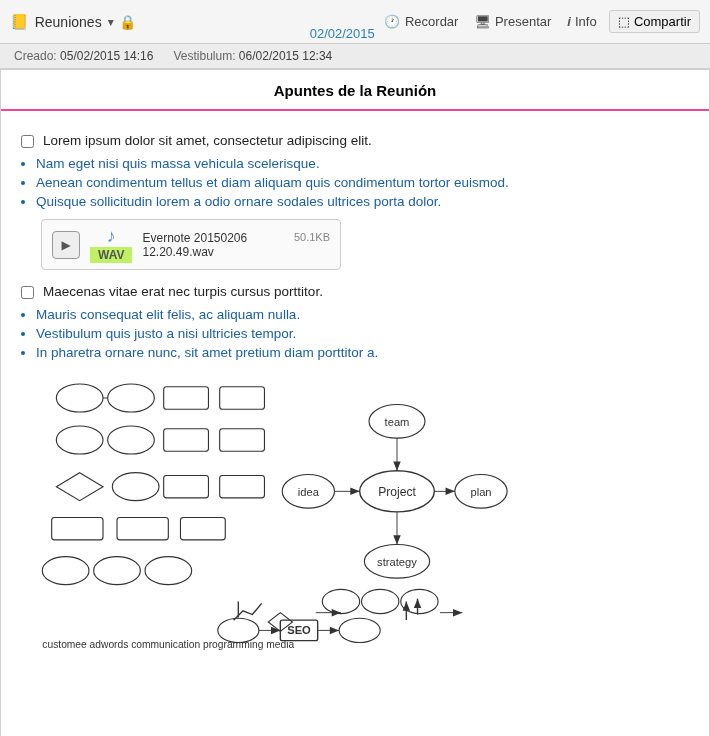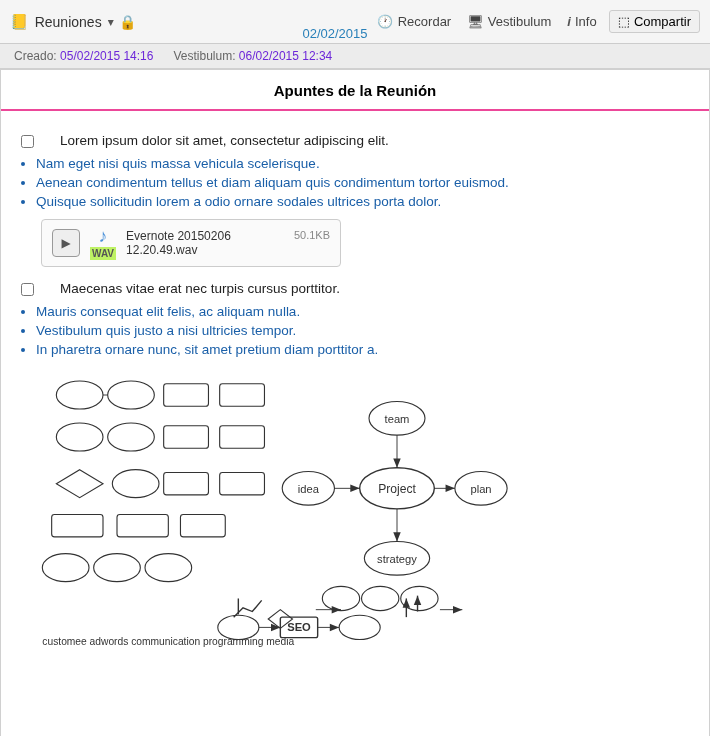--- a/index.html
+++ b/index.html
@@ -82,21 +82,21 @@
     .sub-header {
       background: #ececec;
       border-bottom: 1px solid #d0d0d0;
       padding: 5px 14px;
       font-size: 12px;
       color: #666;
       display: flex;
       gap: 20px;
     }
     .sub-header span.label { color: #666; }
-    .sub-header span.value { color: #6d28d9; font-weight: 500; }
+    .sub-header span.value { color: #404040; font-weight: 500; }
 
     
     .note-content {
       background: #fff;
       margin: 0;
       padding: 0;
       border: 1px solid #d0d0d0;
       min-height: 670px;
     }
 
@@ -109,21 +109,21 @@
       background: #fff;
     }
 
     .note-body {
       padding: 12px 20px;
     }
 
     .checkbox-item {
       display: flex;
       align-items: flex-start;
-      gap: 26px;
+      gap: 9px;
       margin-bottom: 8px;
       margin-top: 10px;
     }
     .checkbox-item input[type=checkbox] {
       margin-top: 2px;
       flex-shrink: 0;
     }
     .checkbox-text {
       font-size: 13.5px;
       color: #222;
@@ -165,25 +165,25 @@
       color: #555;
       flex-shrink: 0;
     }
     .wav-icon {
       display: flex;
       flex-direction: column;
       align-items: center;
       flex-shrink: 0;
     }
     .wav-label {
-      font-size: 10px;
+      font-size: 12px;
       font-weight: bold;
       color: #555;
       background: #bef264;
-      padding: 1px 2px;
+      padding: 1px 8px;
     }
     .wav-music {
       font-size: 18px;
       color: #4a90d9;
     }
     .attachment-info {
       display: flex;
       flex-direction: row;
     }
     .attachment-name {
@@ -220,21 +220,21 @@
     <span style="font-size:14px; color:#888;">🔒</span>
   </div>
   <div class="toolbar-center">
     <span class="date-center">02/02/2015</span>
     <button class="toolbar-btn">
       <span>🕐</span>
       <span>Recordar</span>
     </button>
     <button class="toolbar-btn">
       <span>🖥</span>
-      <span>Vestibulum</span>
+      <span>Presentar</span>
     </button>
     <button class="toolbar-btn">
       <span class="info-btn">i</span>
       <span>Info</span>
     </button>
   </div>
   <div class="toolbar-right">
     <button class="btn-share">
       <span>⬚</span>
       <span>Compartir</span>

